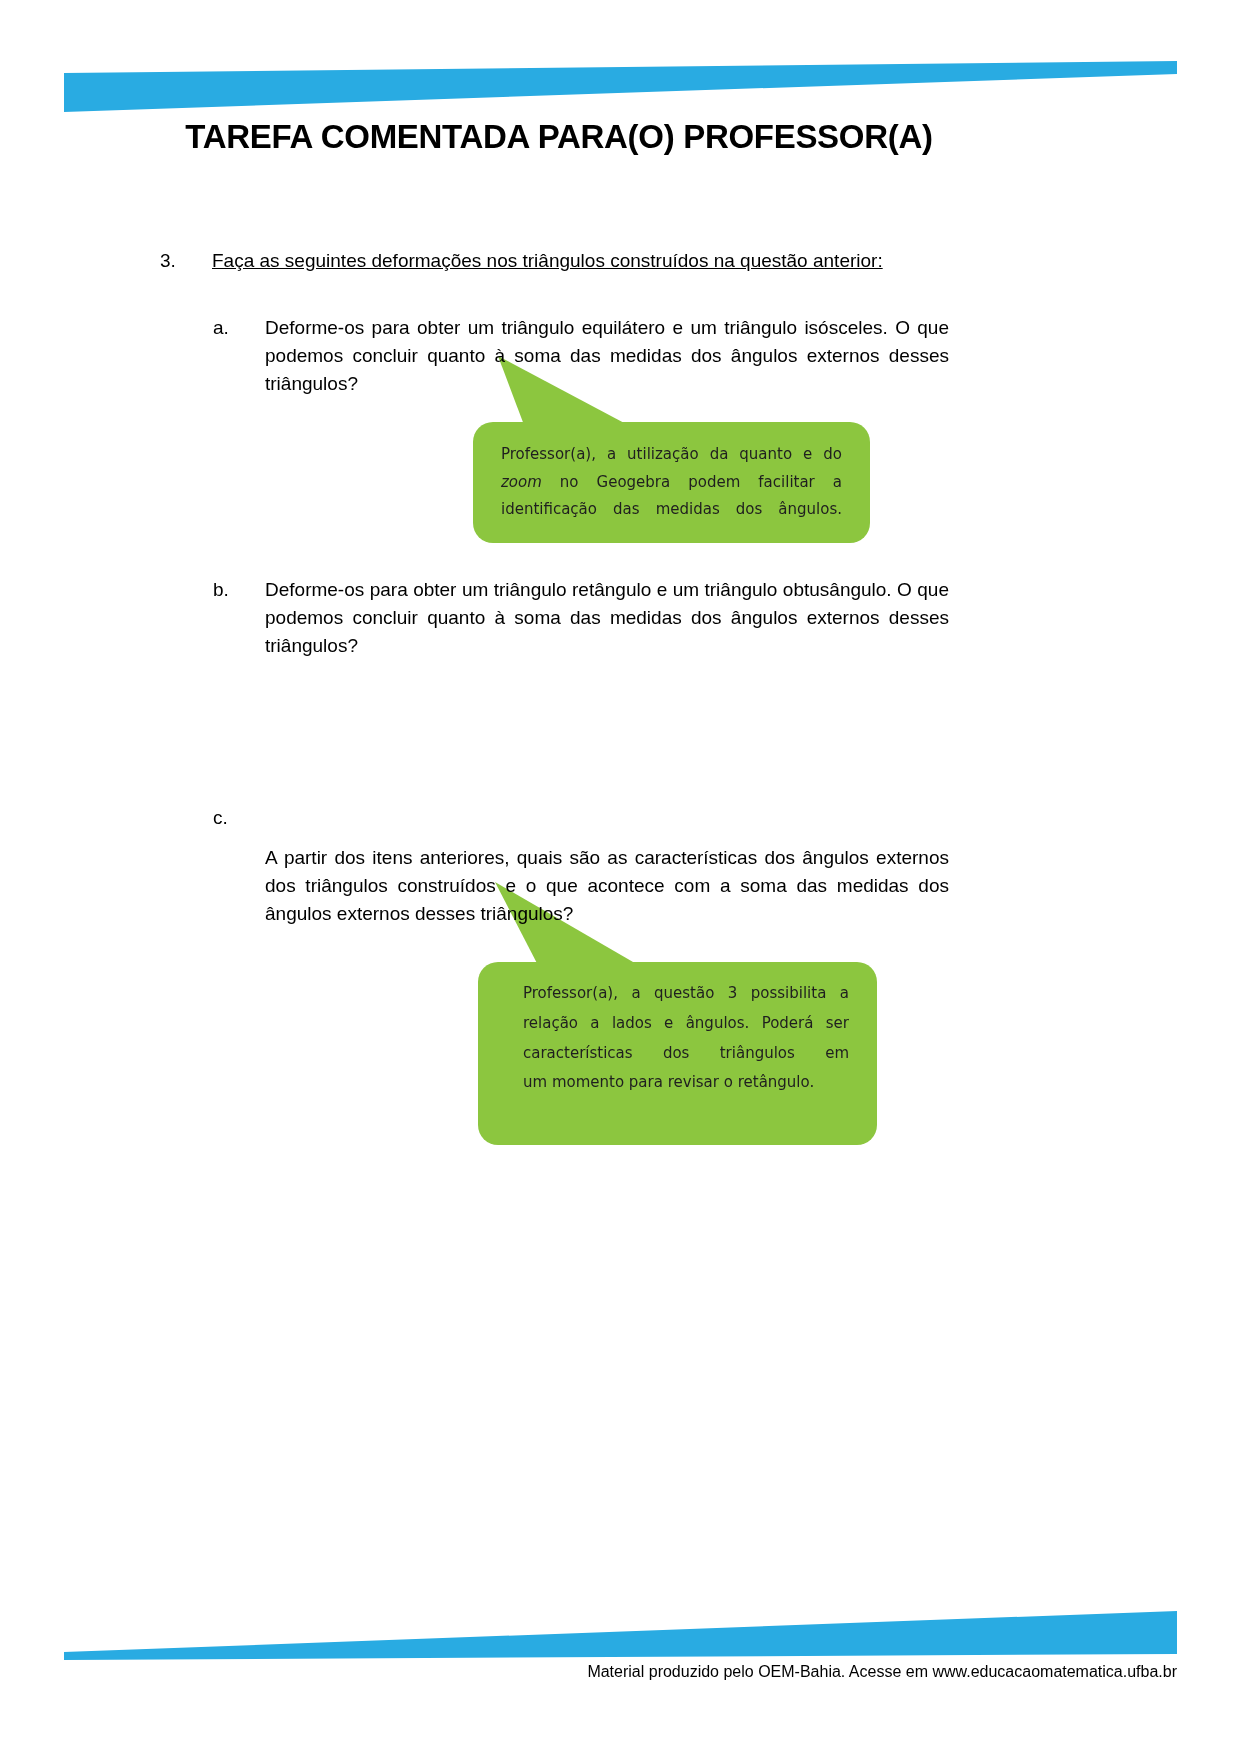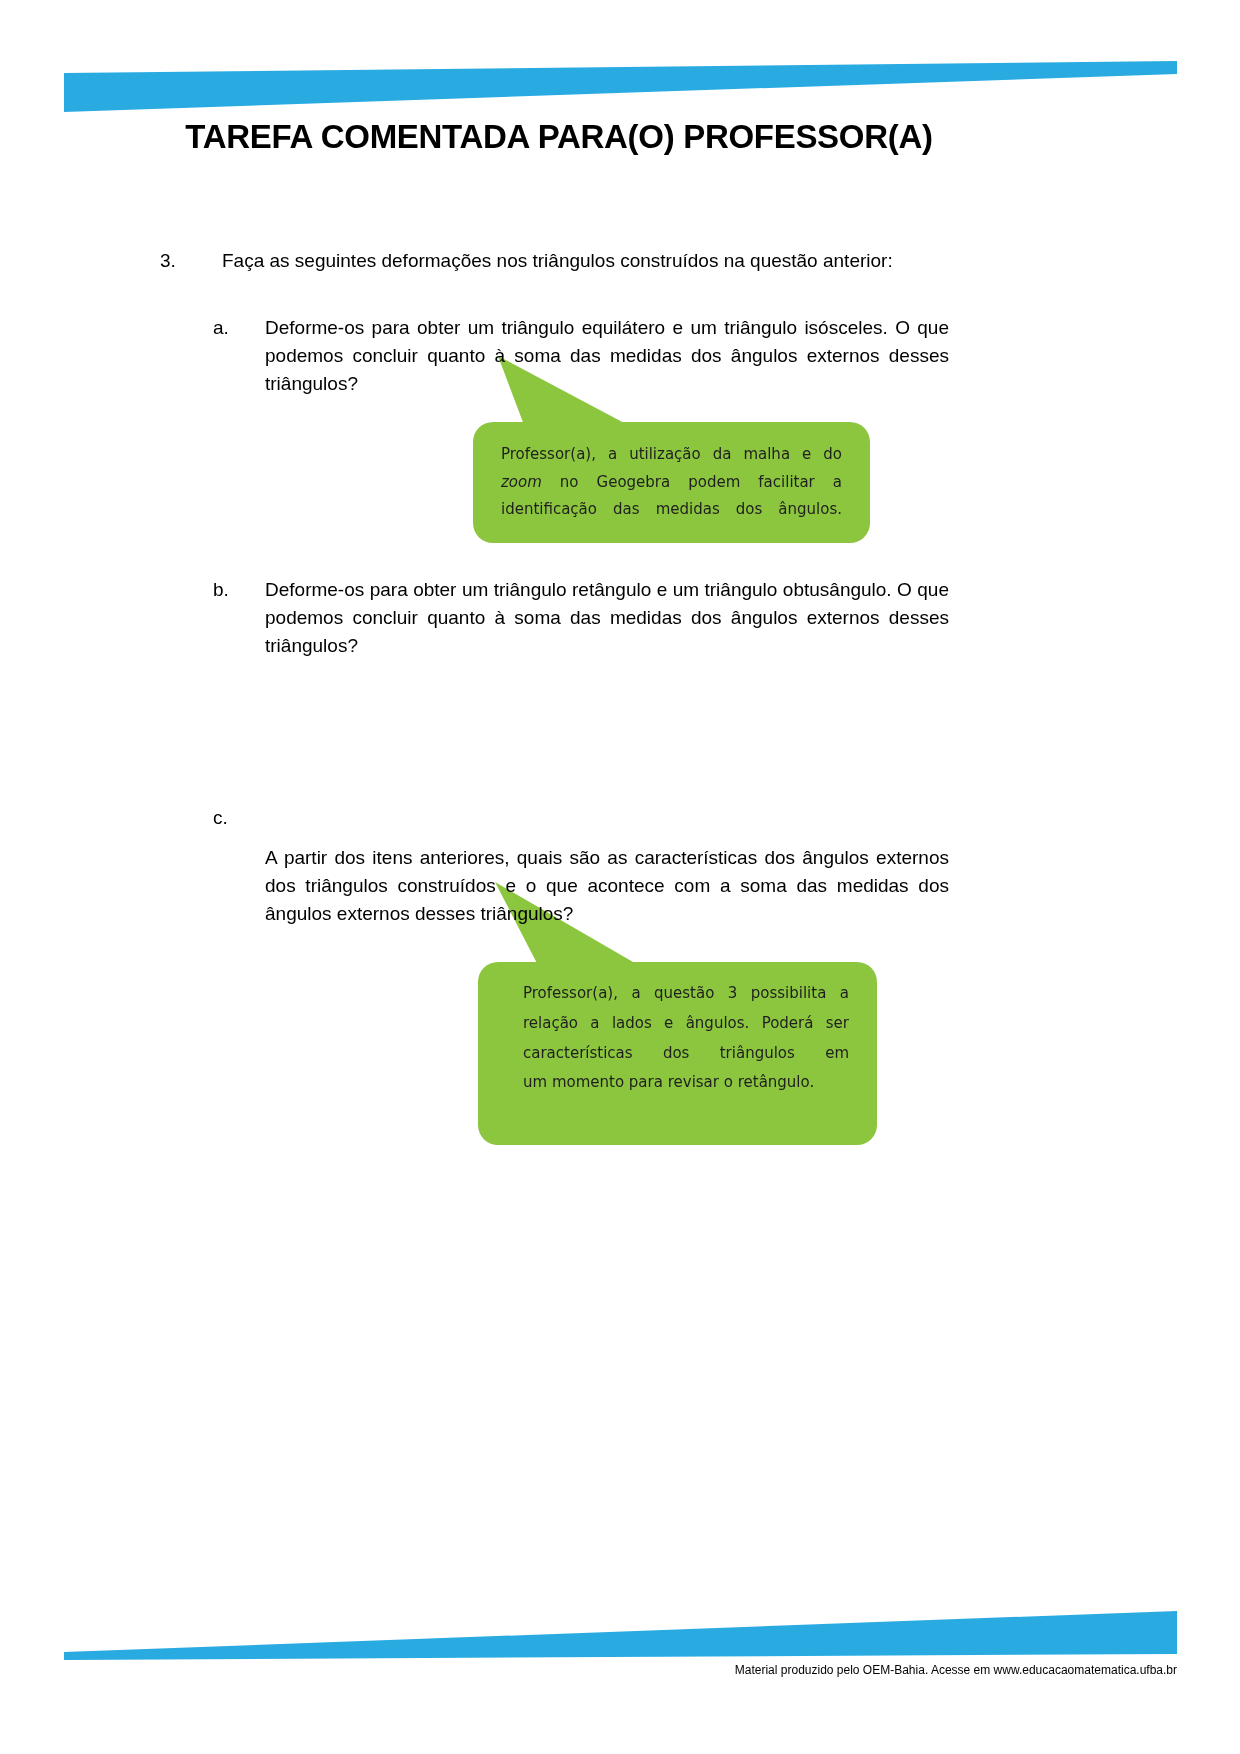--- a/index.html
+++ b/index.html
@@ -61,46 +61,46 @@
     line-height: 27.5px;
     white-space: normal;
   }
   .bubble-2 .cline { line-height: 29.8px; margin-left: 17px; }
   .cline.last { text-align-last: left; }
   .footer-credit {
     position: absolute;
     left: 377px; top: 1663px;
     width: 800px;
     text-align: right;
-    font-size: 12px;
+    font-size: 16px;
     color: #000;
   }
 </style>
 </head>
 <body>
 
 <div class="page">
 
   <svg class="decor-layer" width="1240" height="1754" viewBox="0 0 1240 1754" xmlns="http://www.w3.org/2000/svg">
     <polygon points="64,73 1177,61 1177,74 64,112" fill="#29ABE2"></polygon>
     <polygon points="498,356 643,433 527,433" fill="#8CC63F"></polygon>
     <polygon points="495,882 652,973 542,973" fill="#8CC63F"></polygon>
     <polygon points="64,1652 1177,1611 1177,1654 64,1660" fill="#29ABE2"></polygon>
   </svg>
 
   <h1 class="title">TAREFA COMENTADA PARA(O) PROFESSOR(A)</h1>
 
   <span class="q-label" style="left:160px; top:247px;">3.</span>
-  <div class="q-text" style="left:222px; top:247px; width:800px;">Faça as seguintes deformações nos triângulos construídos na questão anterior:</div>
+  <div class="q-text" style="left:212px; top:247px; width:800px;text-decoration:underline;">Faça as seguintes deformações nos triângulos construídos na questão anterior:</div>
 
   <span class="q-label" style="left:213px; top:314px;">a.</span>
   <div class="q-text item-text justified" style="top:314px;">Deforme-os para obter um triângulo equilátero e um triângulo isósceles. O que podemos concluir quanto à soma das medidas dos ângulos externos desses triângulos?</div>
 
   <div class="bubble bubble-1" style="background-color: rgb(140, 198, 63);">
-    <div class="cline">Professor(a), a utilização da malha e do</div>
+    <div class="cline">Professor(a), a utilização da quanto e do</div>
     <div class="cline"><i>zoom</i><span> no Geogebra podem facilitar a</span></div>
     <div class="cline">identificação das medidas dos ângulos.</div>
   </div>
 
   <span class="q-label" style="left:213px; top:576px;">b.</span>
   <div class="q-text item-text justified" style="top:576px;">Deforme-os para obter um triângulo retângulo e um triângulo obtusângulo. O que podemos concluir quanto à soma das medidas dos ângulos externos desses triângulos?</div>
 
   <span class="q-label" style="left:213px; top:804px;">c.</span>
   <div class="q-text item-text justified" style="top:844px;">A partir dos itens anteriores, quais são as características dos ângulos externos dos triângulos construídos e o que acontece com a soma das medidas dos ângulos externos desses triângulos?</div>
 

